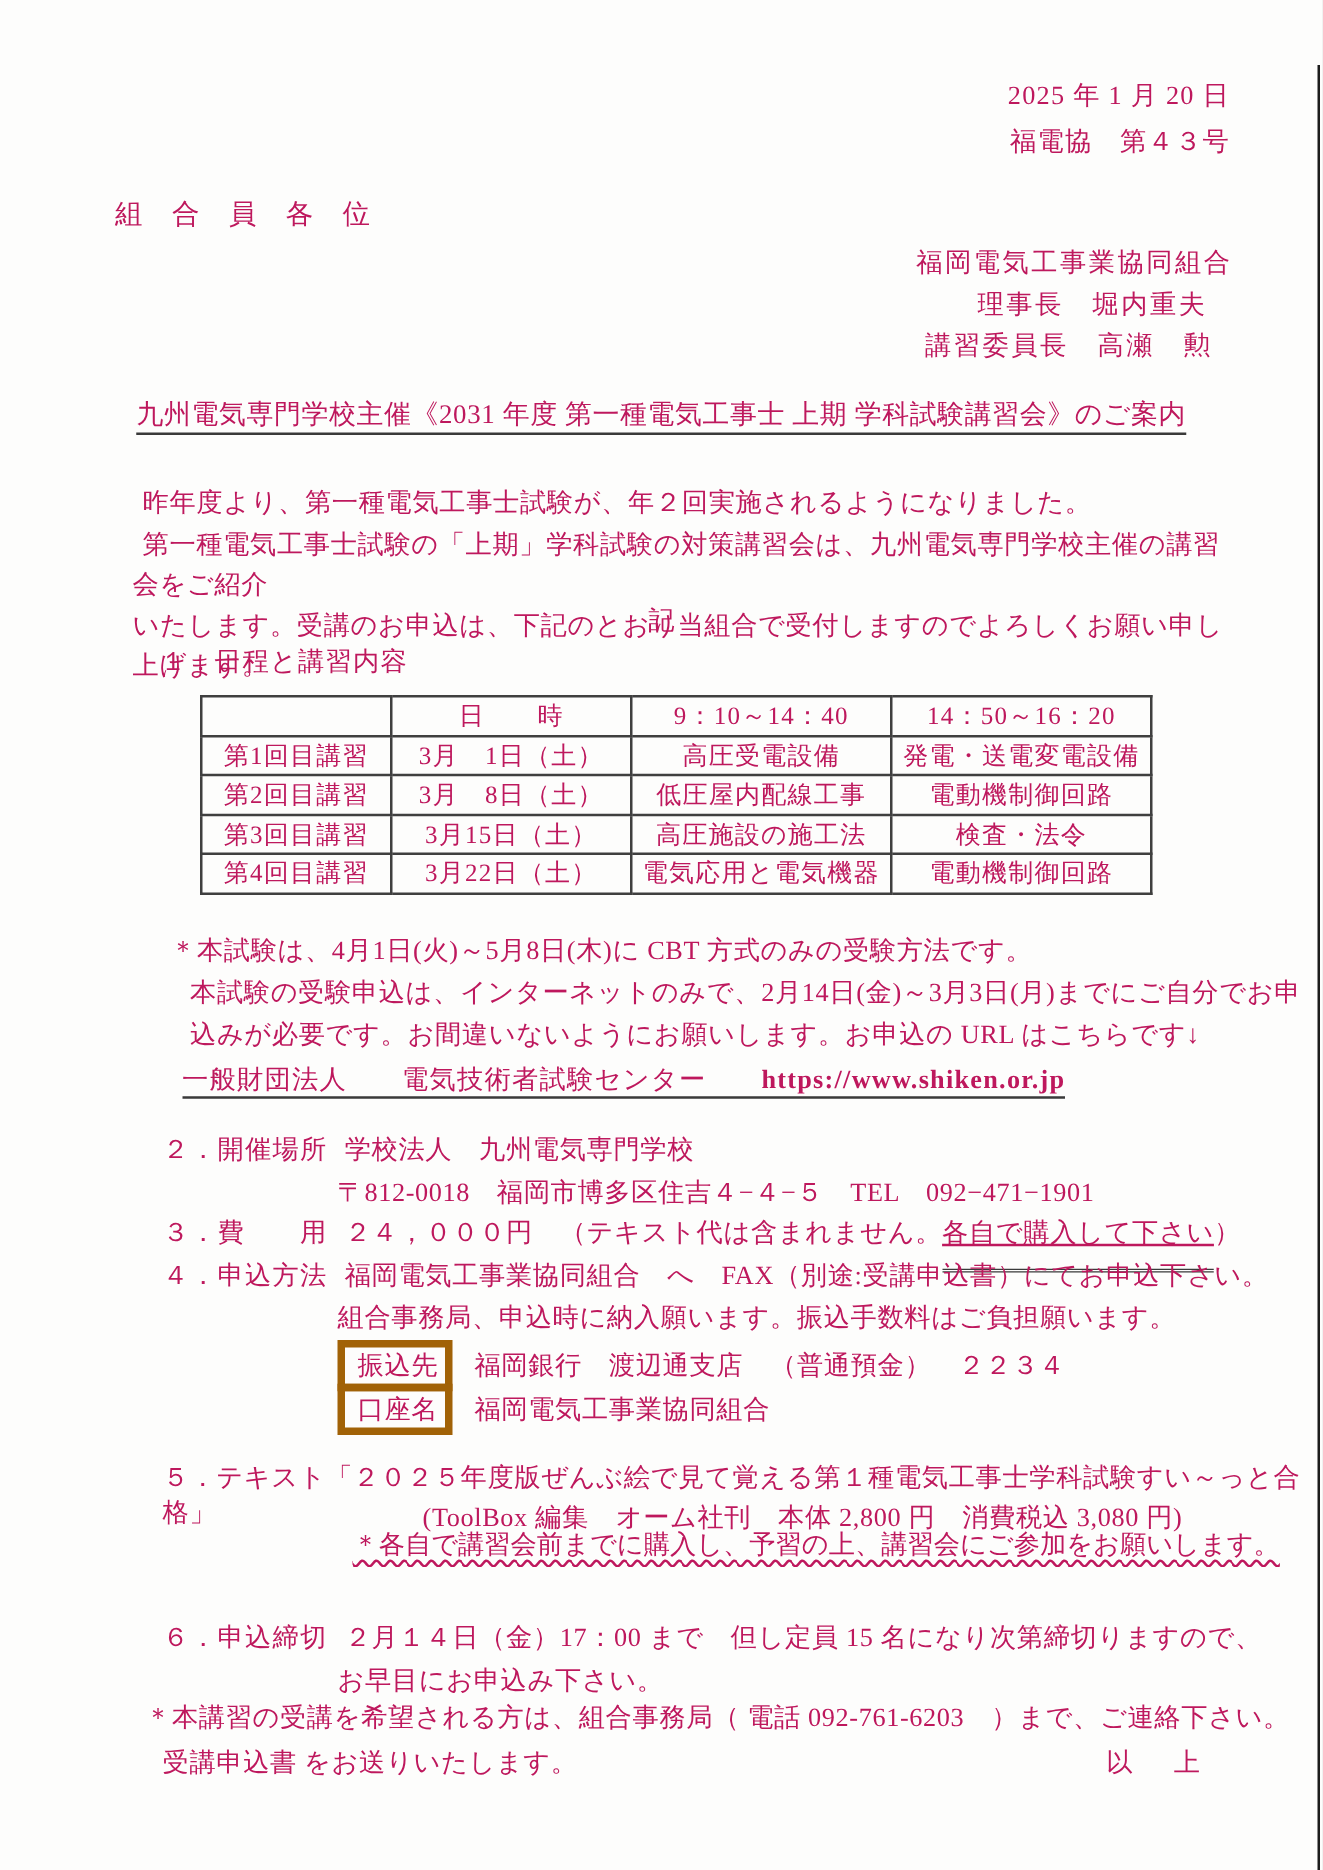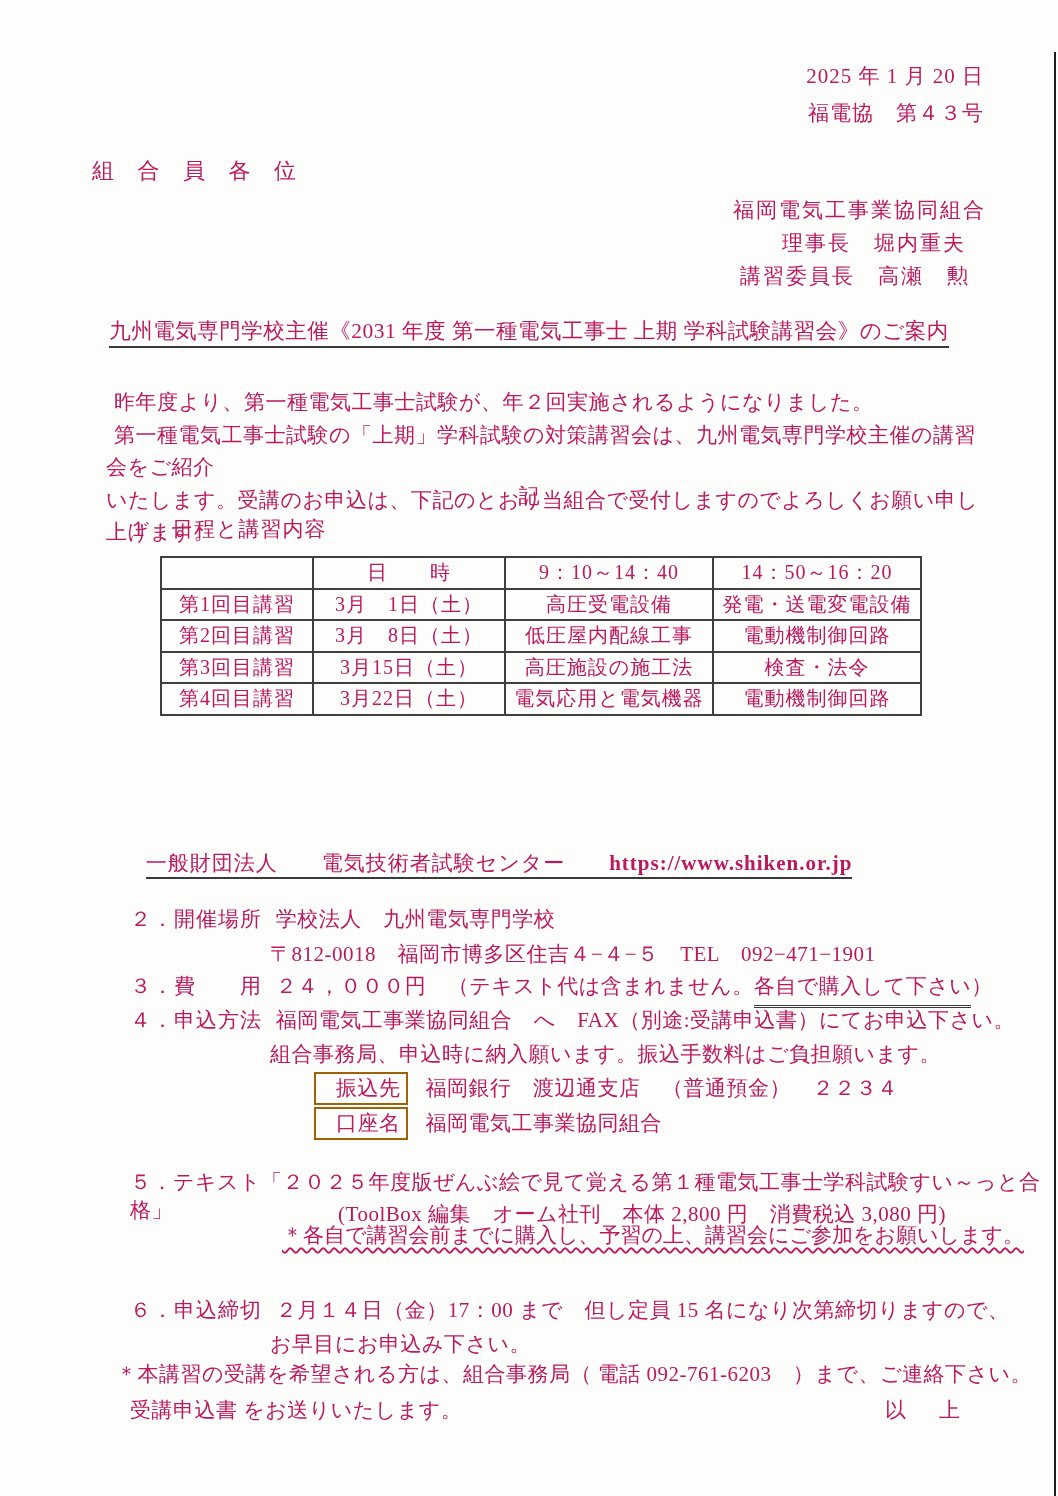--- a/index.html
+++ b/index.html
@@ -54,28 +54,27 @@
   .table-notes .cont{margin-left:16px;}
 
   .url-line{top:849px;left:0;right:60px;text-align:center;}
   .url-line .ul{border-bottom:2px solid #3a3a3a;padding-bottom:2px;letter-spacing:1px;}
   .url-line .url{font-weight:bold;}
 
   .sec-line{left:130px;letter-spacing:0.5px;}
   .sec-label{display:inline-block;min-width:140px;letter-spacing:1px;}
   .sec-cont{left:270px;letter-spacing:0.5px;}
 
-  .dbl-underline{border-bottom:3px double #3a3a3a;padding-bottom:7px;}
+  .dbl-underline{border-bottom:3px double #3a3a3a;padding-bottom:17px;text-decoration:underline;}
 
   .boxed{
     display:inline-block;
-    border:2px solid #a16207;
-    padding:0 5px 1px 20px;
+    border:6px solid #a16207;
+    padding:0 5px 1px 10px;
     margin-right:18px;
-    margin-left:44px;
   }
 
   .pub-line{top:1200px;left:0;right:112px;text-align:right;letter-spacing:0.5px;}
   .wavy-note{top:1221px;left:282px;}
   .wavy-note span{
     text-decoration:underline;
     text-decoration-style:wavy;
     text-decoration-thickness:1.5px;
     text-underline-offset:5px;
   }
@@ -146,20 +145,25 @@
       </tr>
       <tr>
         <td>第4回目講習</td>
         <td>3月22日（土）</td>
         <td>電気応用と電気機器</td>
         <td>電動機制御回路</td>
       </tr>
     </tbody>
   </table>
 
+  <div class="abs table-notes">
+    <div>＊本試験は、4月1日(火)～5月8日(木)に CBT 方式のみの受験方法です。</div>
+    <div class="cont">本試験の受験申込は、インターネットのみで、2月14日(金)～3月3日(月)までにご自分でお申</div>
+    <div class="cont">込みが必要です。お間違いないようにお願いします。お申込の URL はこちらです↓</div>
+  </div>
 
   <div class="abs url-line">
     <span class="ul"><span>一般財団法人　　電気技術者試験センター　　</span><span class="url">https://www.shiken.or.jp</span></span>
   </div>
 
   <div class="abs sec-line" style="top:905px;">
     <span class="sec-label">２．開催場所</span>
     <span>学校法人　九州電気専門学校</span>
   </div>
   <div class="abs sec-cont" style="top:940px;">〒812-0018　福岡市博多区住吉４−４−５　TEL　092−471−1901</div>

